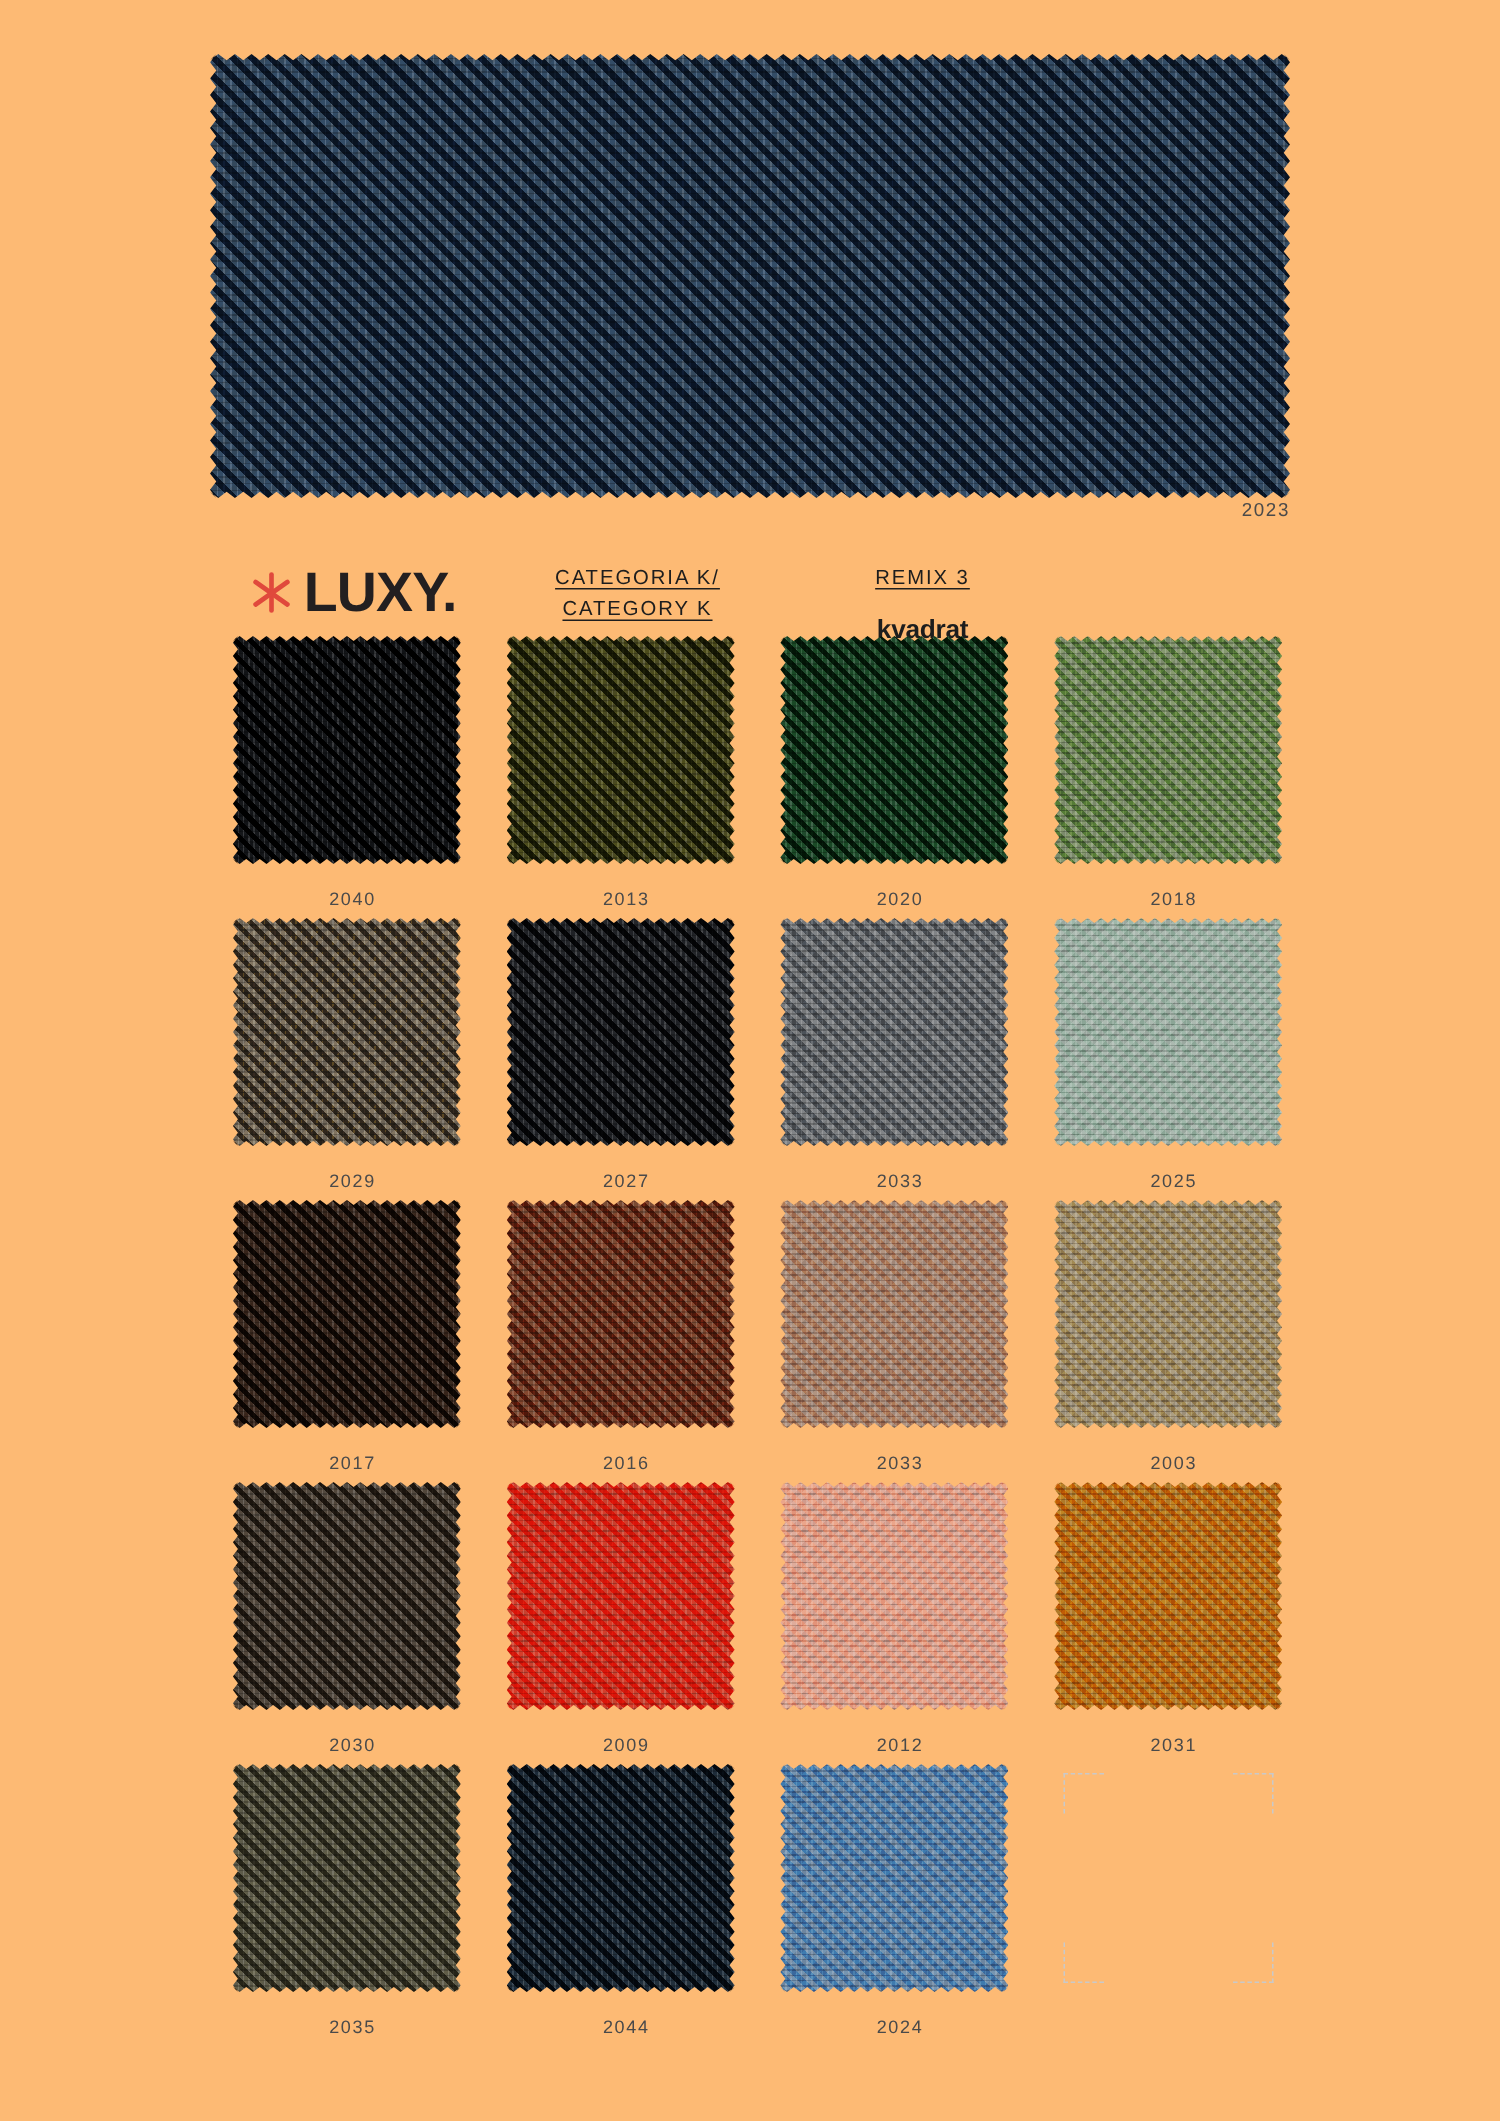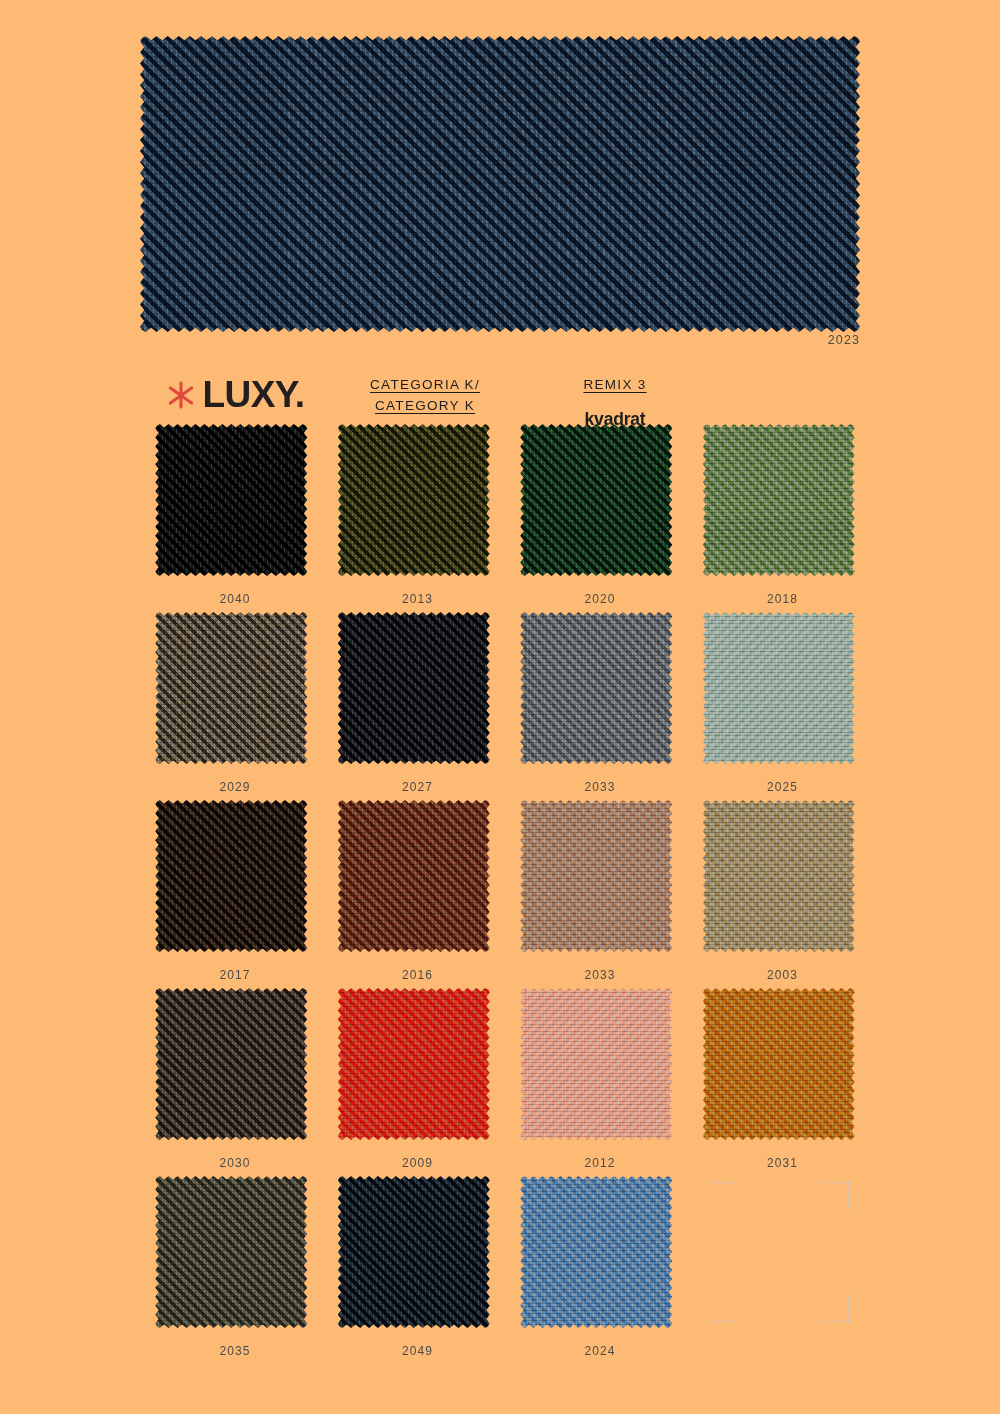--- a/index.html
+++ b/index.html
@@ -266,21 +266,21 @@
           <div class="cell-label">2031</div>
         </div>
       </div>
       <div class="grid-row">
         <div class="cell">
           <div class="swatch-box" style="background-color: rgb(93, 91, 74); background-image: repeating-linear-gradient(45deg, rgb(51, 50, 42) 0px, rgb(51, 50, 42) 3.5px, transparent 3.5px, transparent 7px), repeating-linear-gradient(-45deg, rgba(141, 138, 116, 0.333) 0px, rgba(141, 138, 116, 0.333) 3.5px, transparent 3.5px, transparent 7px), repeating-linear-gradient(0deg, rgba(0, 0, 0, 0.22) 0px, rgba(0, 0, 0, 0.22) 1px, transparent 1px, transparent 3.5px), repeating-linear-gradient(90deg, rgba(255, 255, 255, 0.16) 0px, rgba(255, 255, 255, 0.16) 1px, transparent 1px, transparent 3.5px); background-blend-mode: overlay, overlay, normal, normal; clip-path: polygon(0px 3.4px, 4.5px 0px, 8.9px 3.4px, 13.4px 0px, 17.9px 3.4px, 22.4px 0px, 26.8px 3.4px, 31.3px 0px, 35.8px 3.4px, 40.2px 0px, 44.7px 3.4px, 49.2px 0px, 53.6px 3.4px, 58.1px 0px, 62.6px 3.4px, 67.1px 0px, 71.5px 3.4px, 76px 0px, 80.5px 3.4px, 84.9px 0px, 89.4px 3.4px, 93.9px 0px, 98.4px 3.4px, 102.8px 0px, 107.3px 3.4px, 111.8px 0px, 116.2px 3.4px, 120.7px 0px, 125.2px 3.4px, 129.6px 0px, 134.1px 3.4px, 138.6px 0px, 143.1px 3.4px, 147.5px 0px, 152px 3.4px, 148.6px 0px, 152px 4.5px, 148.6px 8.9px, 152px 13.4px, 148.6px 17.9px, 152px 22.4px, 148.6px 26.8px, 152px 31.3px, 148.6px 35.8px, 152px 40.2px, 148.6px 44.7px, 152px 49.2px, 148.6px 53.6px, 152px 58.1px, 148.6px 62.6px, 152px 67.1px, 148.6px 71.5px, 152px 76px, 148.6px 80.5px, 152px 84.9px, 148.6px 89.4px, 152px 93.9px, 148.6px 98.4px, 152px 102.8px, 148.6px 107.3px, 152px 111.8px, 148.6px 116.2px, 152px 120.7px, 148.6px 125.2px, 152px 129.6px, 148.6px 134.1px, 152px 138.6px, 148.6px 143.1px, 152px 147.5px, 148.6px 152px, 152px 148.6px, 147.5px 152px, 143.1px 148.6px, 138.6px 152px, 134.1px 148.6px, 129.6px 152px, 125.2px 148.6px, 120.7px 152px, 116.2px 148.6px, 111.8px 152px, 107.3px 148.6px, 102.8px 152px, 98.4px 148.6px, 93.9px 152px, 89.4px 148.6px, 84.9px 152px, 80.5px 148.6px, 76px 152px, 71.5px 148.6px, 67.1px 152px, 62.6px 148.6px, 58.1px 152px, 53.6px 148.6px, 49.2px 152px, 44.7px 148.6px, 40.2px 152px, 35.8px 148.6px, 31.3px 152px, 26.8px 148.6px, 22.4px 152px, 17.9px 148.6px, 13.4px 152px, 8.9px 148.6px, 4.5px 152px, 0px 148.6px, 3.4px 152px, 0px 147.5px, 3.4px 143.1px, 0px 138.6px, 3.4px 134.1px, 0px 129.6px, 3.4px 125.2px, 0px 120.7px, 3.4px 116.2px, 0px 111.8px, 3.4px 107.3px, 0px 102.8px, 3.4px 98.4px, 0px 93.9px, 3.4px 89.4px, 0px 84.9px, 3.4px 80.5px, 0px 76px, 3.4px 71.5px, 0px 67.1px, 3.4px 62.6px, 0px 58.1px, 3.4px 53.6px, 0px 49.2px, 3.4px 44.7px, 0px 40.2px, 3.4px 35.8px, 0px 31.3px, 3.4px 26.8px, 0px 22.4px, 3.4px 17.9px, 0px 13.4px, 3.4px 8.9px, 0px 4.5px, 3.4px 0px);"></div>
           <div class="cell-label">2035</div>
         </div>
         <div class="cell">
           <div class="swatch-box" style="background-color: rgb(34, 48, 60); background-image: repeating-linear-gradient(45deg, rgb(13, 22, 30) 0px, rgb(13, 22, 30) 3.5px, transparent 3.5px, transparent 7px), repeating-linear-gradient(-45deg, rgba(68, 89, 107, 0.333) 0px, rgba(68, 89, 107, 0.333) 3.5px, transparent 3.5px, transparent 7px), repeating-linear-gradient(0deg, rgba(0, 0, 0, 0.22) 0px, rgba(0, 0, 0, 0.22) 1px, transparent 1px, transparent 3.5px), repeating-linear-gradient(90deg, rgba(255, 255, 255, 0.16) 0px, rgba(255, 255, 255, 0.16) 1px, transparent 1px, transparent 3.5px); background-blend-mode: overlay, overlay, normal, normal; clip-path: polygon(0px 3.4px, 4.5px 0px, 8.9px 3.4px, 13.4px 0px, 17.9px 3.4px, 22.4px 0px, 26.8px 3.4px, 31.3px 0px, 35.8px 3.4px, 40.2px 0px, 44.7px 3.4px, 49.2px 0px, 53.6px 3.4px, 58.1px 0px, 62.6px 3.4px, 67.1px 0px, 71.5px 3.4px, 76px 0px, 80.5px 3.4px, 84.9px 0px, 89.4px 3.4px, 93.9px 0px, 98.4px 3.4px, 102.8px 0px, 107.3px 3.4px, 111.8px 0px, 116.2px 3.4px, 120.7px 0px, 125.2px 3.4px, 129.6px 0px, 134.1px 3.4px, 138.6px 0px, 143.1px 3.4px, 147.5px 0px, 152px 3.4px, 148.6px 0px, 152px 4.5px, 148.6px 8.9px, 152px 13.4px, 148.6px 17.9px, 152px 22.4px, 148.6px 26.8px, 152px 31.3px, 148.6px 35.8px, 152px 40.2px, 148.6px 44.7px, 152px 49.2px, 148.6px 53.6px, 152px 58.1px, 148.6px 62.6px, 152px 67.1px, 148.6px 71.5px, 152px 76px, 148.6px 80.5px, 152px 84.9px, 148.6px 89.4px, 152px 93.9px, 148.6px 98.4px, 152px 102.8px, 148.6px 107.3px, 152px 111.8px, 148.6px 116.2px, 152px 120.7px, 148.6px 125.2px, 152px 129.6px, 148.6px 134.1px, 152px 138.6px, 148.6px 143.1px, 152px 147.5px, 148.6px 152px, 152px 148.6px, 147.5px 152px, 143.1px 148.6px, 138.6px 152px, 134.1px 148.6px, 129.6px 152px, 125.2px 148.6px, 120.7px 152px, 116.2px 148.6px, 111.8px 152px, 107.3px 148.6px, 102.8px 152px, 98.4px 148.6px, 93.9px 152px, 89.4px 148.6px, 84.9px 152px, 80.5px 148.6px, 76px 152px, 71.5px 148.6px, 67.1px 152px, 62.6px 148.6px, 58.1px 152px, 53.6px 148.6px, 49.2px 152px, 44.7px 148.6px, 40.2px 152px, 35.8px 148.6px, 31.3px 152px, 26.8px 148.6px, 22.4px 152px, 17.9px 148.6px, 13.4px 152px, 8.9px 148.6px, 4.5px 152px, 0px 148.6px, 3.4px 152px, 0px 147.5px, 3.4px 143.1px, 0px 138.6px, 3.4px 134.1px, 0px 129.6px, 3.4px 125.2px, 0px 120.7px, 3.4px 116.2px, 0px 111.8px, 3.4px 107.3px, 0px 102.8px, 3.4px 98.4px, 0px 93.9px, 3.4px 89.4px, 0px 84.9px, 3.4px 80.5px, 0px 76px, 3.4px 71.5px, 0px 67.1px, 3.4px 62.6px, 0px 58.1px, 3.4px 53.6px, 0px 49.2px, 3.4px 44.7px, 0px 40.2px, 3.4px 35.8px, 0px 31.3px, 3.4px 26.8px, 0px 22.4px, 3.4px 17.9px, 0px 13.4px, 3.4px 8.9px, 0px 4.5px, 3.4px 0px);"></div>
-          <div class="cell-label">2049</div>
+          <div class="cell-label">2044</div>
         </div>
         <div class="cell">
           <div class="swatch-box" style="background-color: rgb(109, 134, 160); background-image: repeating-linear-gradient(45deg, rgb(68, 96, 124) 0px, rgb(68, 96, 124) 3.5px, transparent 3.5px, transparent 7px), repeating-linear-gradient(-45deg, rgba(157, 176, 196, 0.333) 0px, rgba(157, 176, 196, 0.333) 3.5px, transparent 3.5px, transparent 7px), repeating-linear-gradient(0deg, rgba(0, 0, 0, 0.22) 0px, rgba(0, 0, 0, 0.22) 1px, transparent 1px, transparent 3.5px), repeating-linear-gradient(90deg, rgba(255, 255, 255, 0.16) 0px, rgba(255, 255, 255, 0.16) 1px, transparent 1px, transparent 3.5px); background-blend-mode: overlay, overlay, normal, normal; clip-path: polygon(0px 3.4px, 4.5px 0px, 8.9px 3.4px, 13.4px 0px, 17.9px 3.4px, 22.4px 0px, 26.8px 3.4px, 31.3px 0px, 35.8px 3.4px, 40.2px 0px, 44.7px 3.4px, 49.2px 0px, 53.6px 3.4px, 58.1px 0px, 62.6px 3.4px, 67.1px 0px, 71.5px 3.4px, 76px 0px, 80.5px 3.4px, 84.9px 0px, 89.4px 3.4px, 93.9px 0px, 98.4px 3.4px, 102.8px 0px, 107.3px 3.4px, 111.8px 0px, 116.2px 3.4px, 120.7px 0px, 125.2px 3.4px, 129.6px 0px, 134.1px 3.4px, 138.6px 0px, 143.1px 3.4px, 147.5px 0px, 152px 3.4px, 148.6px 0px, 152px 4.5px, 148.6px 8.9px, 152px 13.4px, 148.6px 17.9px, 152px 22.4px, 148.6px 26.8px, 152px 31.3px, 148.6px 35.8px, 152px 40.2px, 148.6px 44.7px, 152px 49.2px, 148.6px 53.6px, 152px 58.1px, 148.6px 62.6px, 152px 67.1px, 148.6px 71.5px, 152px 76px, 148.6px 80.5px, 152px 84.9px, 148.6px 89.4px, 152px 93.9px, 148.6px 98.4px, 152px 102.8px, 148.6px 107.3px, 152px 111.8px, 148.6px 116.2px, 152px 120.7px, 148.6px 125.2px, 152px 129.6px, 148.6px 134.1px, 152px 138.6px, 148.6px 143.1px, 152px 147.5px, 148.6px 152px, 152px 148.6px, 147.5px 152px, 143.1px 148.6px, 138.6px 152px, 134.1px 148.6px, 129.6px 152px, 125.2px 148.6px, 120.7px 152px, 116.2px 148.6px, 111.8px 152px, 107.3px 148.6px, 102.8px 152px, 98.4px 148.6px, 93.9px 152px, 89.4px 148.6px, 84.9px 152px, 80.5px 148.6px, 76px 152px, 71.5px 148.6px, 67.1px 152px, 62.6px 148.6px, 58.1px 152px, 53.6px 148.6px, 49.2px 152px, 44.7px 148.6px, 40.2px 152px, 35.8px 148.6px, 31.3px 152px, 26.8px 148.6px, 22.4px 152px, 17.9px 148.6px, 13.4px 152px, 8.9px 148.6px, 4.5px 152px, 0px 148.6px, 3.4px 152px, 0px 147.5px, 3.4px 143.1px, 0px 138.6px, 3.4px 134.1px, 0px 129.6px, 3.4px 125.2px, 0px 120.7px, 3.4px 116.2px, 0px 111.8px, 3.4px 107.3px, 0px 102.8px, 3.4px 98.4px, 0px 93.9px, 3.4px 89.4px, 0px 84.9px, 3.4px 80.5px, 0px 76px, 3.4px 71.5px, 0px 67.1px, 3.4px 62.6px, 0px 58.1px, 3.4px 53.6px, 0px 49.2px, 3.4px 44.7px, 0px 40.2px, 3.4px 35.8px, 0px 31.3px, 3.4px 26.8px, 0px 22.4px, 3.4px 17.9px, 0px 13.4px, 3.4px 8.9px, 0px 4.5px, 3.4px 0px);"></div>
           <div class="cell-label">2024</div>
         </div>
         <div class="cell">
           <div class="placeholder">
             <i class="tl"></i>
             <i class="tr"></i>
             <i class="bl"></i>

